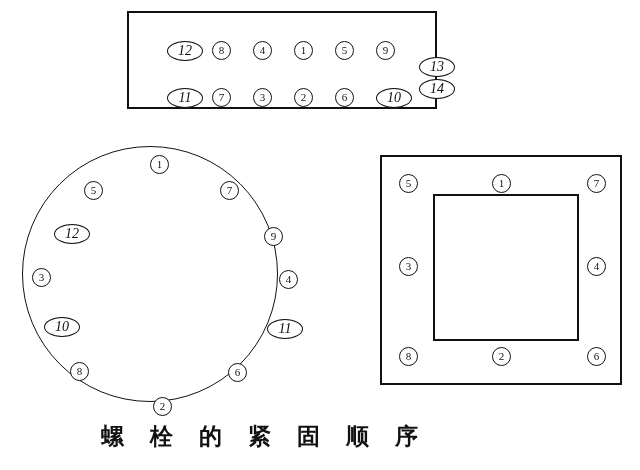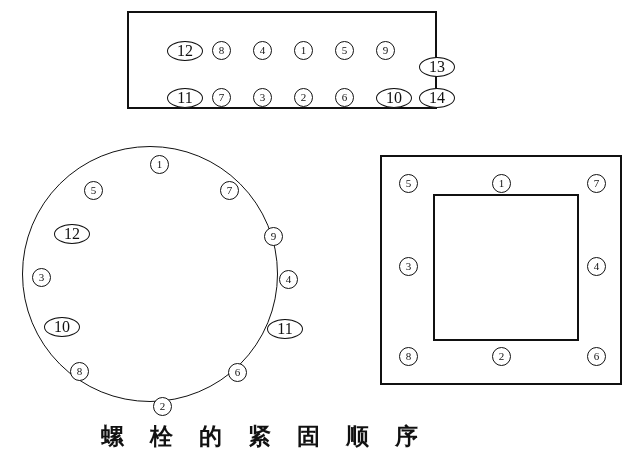--- a/index.html
+++ b/index.html
@@ -27,21 +27,21 @@
     background: #ffffff;
     color: #111111;
     font-family: "Liberation Serif", "DejaVu Serif", serif;
     display: flex;
     align-items: center;
     justify-content: center;
     line-height: 1;
     z-index: 5;
   }
   .bolt.w1 { width: 19px; height: 19px; font-size: 11px; }
-  .bolt.w2 { width: 36px; height: 20px; font-size: 16px; }
+  .bolt.w2 { width: 36px; height: 20px; font-size: 14px; font-style: italic; }
 
   
   #strip-panel {
     position: absolute;
     left: 127px;
     top: 11px;
     width: 310px;
     height: 98px;
     box-sizing: border-box;
     border: 2px solid #111111;
@@ -117,21 +117,21 @@
       <div class="bolt w1" style="left: 165px; top: 28px;">1</div>
       <div class="bolt w1" style="left: 206px; top: 28px;">5</div>
       <div class="bolt w1" style="left: 247px; top: 28px;">9</div>
       <div class="bolt w2" style="left: 290px; top: 44px;">13</div>
       <div class="bolt w2" style="left: 38px; top: 75px;">11</div>
       <div class="bolt w1" style="left: 83px; top: 75px;">7</div>
       <div class="bolt w1" style="left: 124px; top: 75px;">3</div>
       <div class="bolt w1" style="left: 165px; top: 75px;">2</div>
       <div class="bolt w1" style="left: 206px; top: 75px;">6</div>
       <div class="bolt w2" style="left: 247px; top: 75px;">10</div>
-      <div class="bolt w2" style="left: 290px; top: 75px;">14</div>
+      <div class="bolt w2" style="left: 290px; top: 66px;">14</div>
     </div>
 
   <div id="circle-panel">
     <div id="circle-outline"></div>
   <div class="bolt w1" style="left: 128px; top: 9px;">1</div>
       <div class="bolt w1" style="left: 198px; top: 35px;">7</div>
       <div class="bolt w1" style="left: 242px; top: 81px;">9</div>
       <div class="bolt w1" style="left: 257px; top: 124px;">4</div>
       <div class="bolt w2" style="left: 245px; top: 173px;">11</div>
       <div class="bolt w1" style="left: 206px; top: 217px;">6</div>

